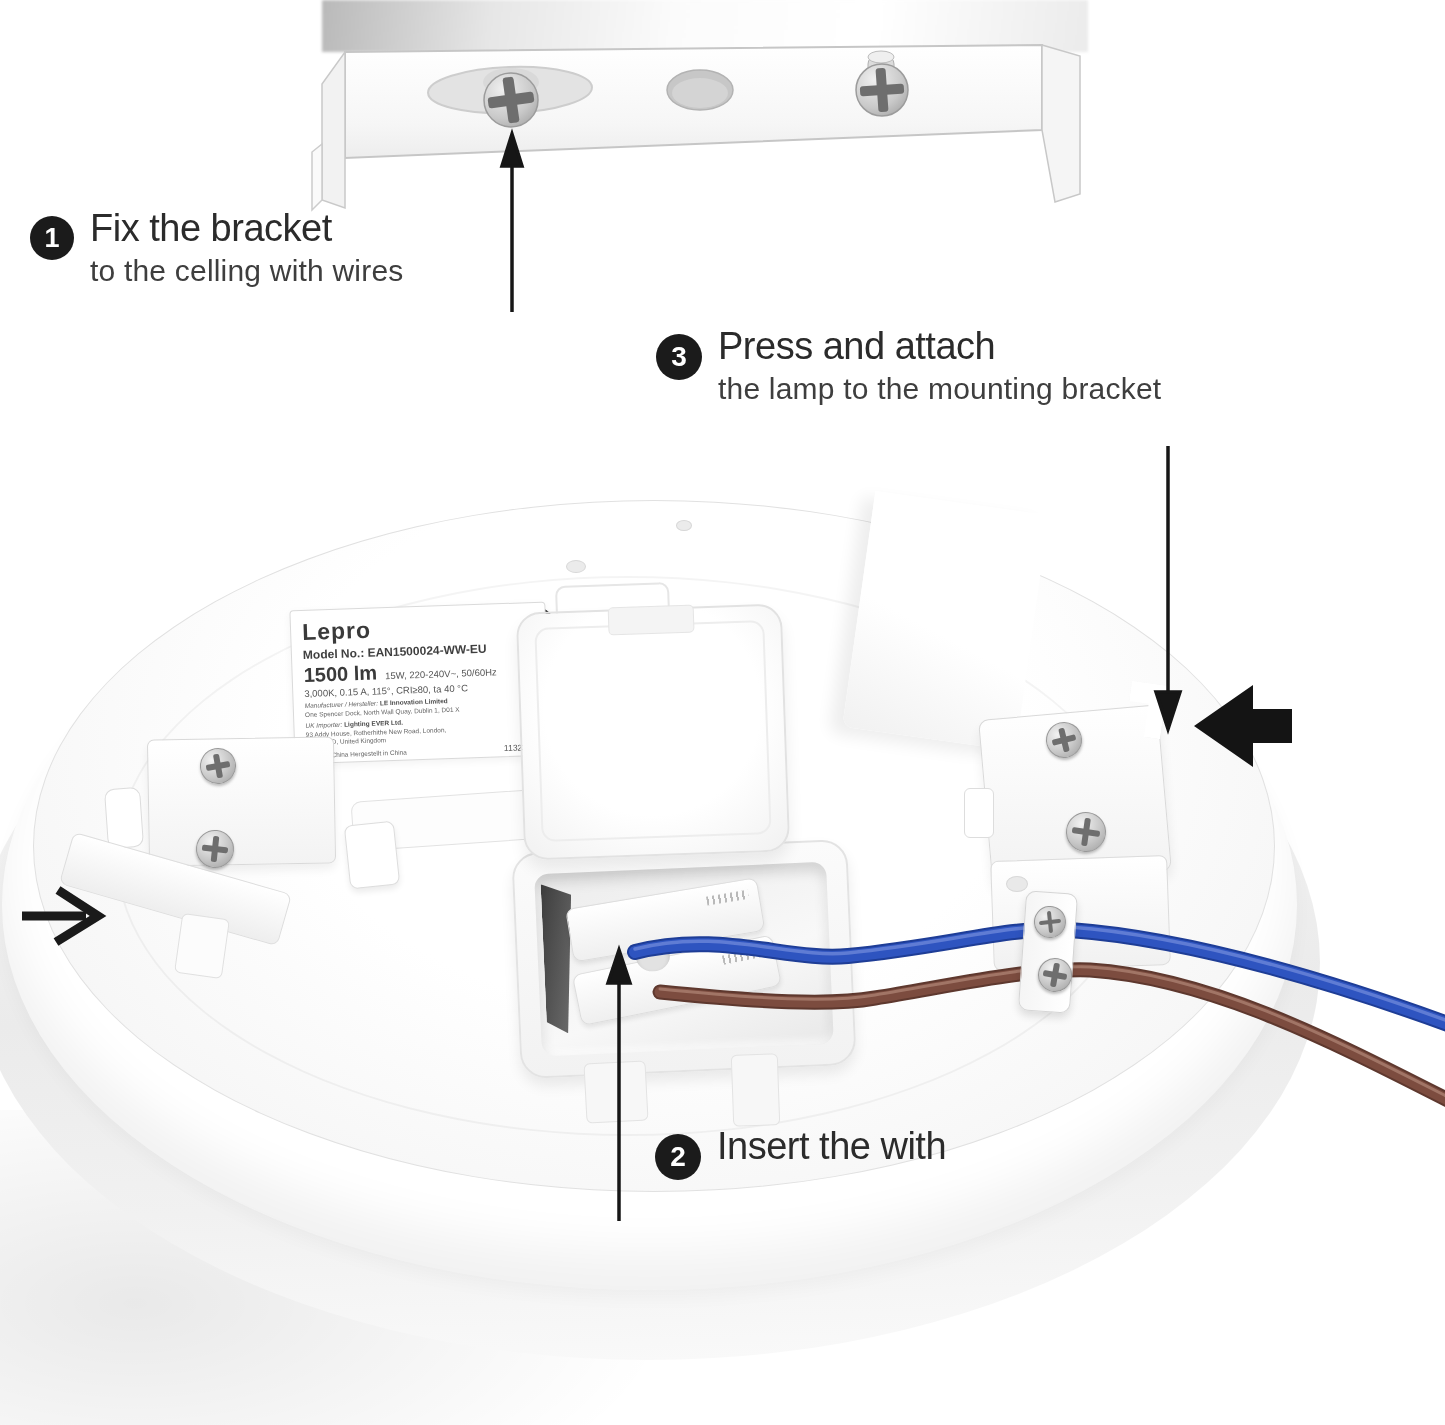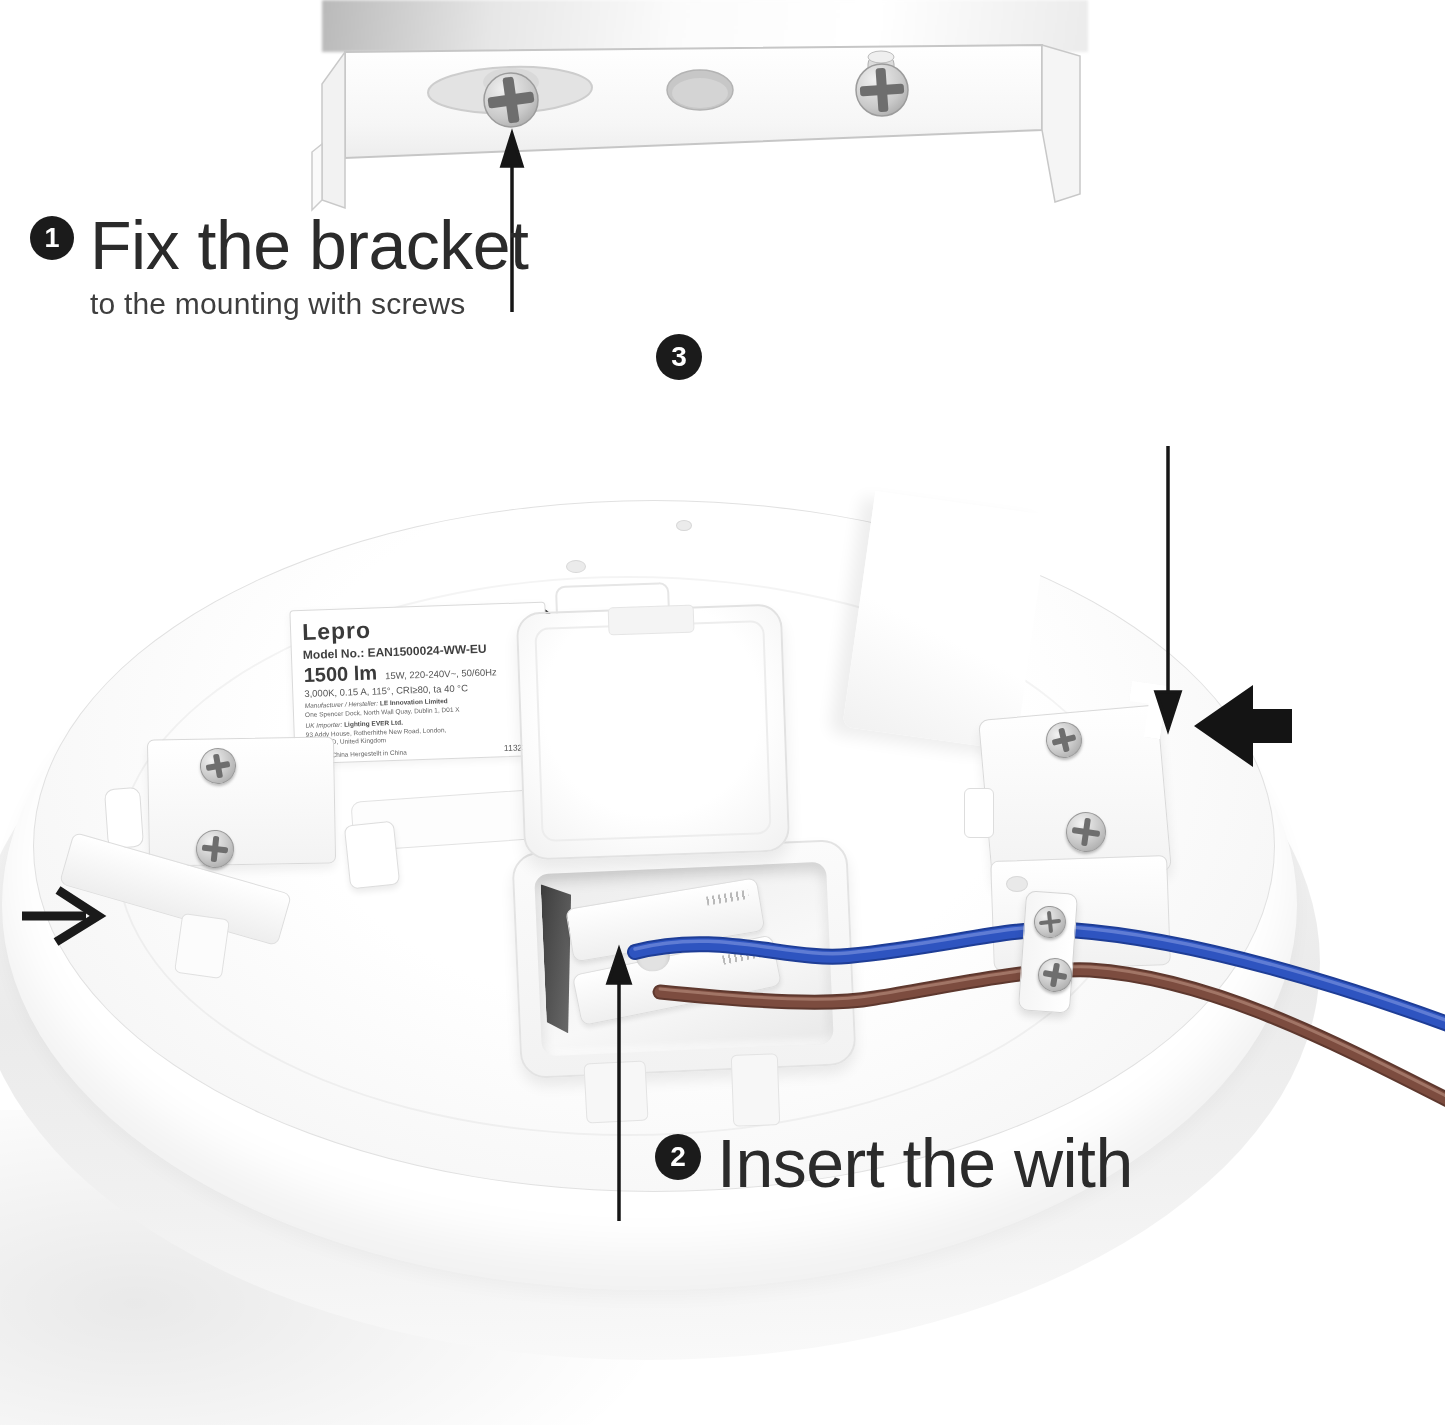--- a/index.html
+++ b/index.html
@@ -135,21 +135,21 @@
   
   .svg-abs{position:absolute;left:0;top:0;pointer-events:none;}
 
   
   .step{position:absolute;display:flex;align-items:flex-start;z-index:10;}
   .badge{background:#1b1b1b;color:#fff;border-radius:50%;text-align:center;font-weight:bold;
     flex:0 0 auto;}
   .b1{width:44px;height:44px;line-height:44px;font-size:27px;margin-top:8px;}
   .b23{width:46px;height:46px;line-height:46px;font-size:28px;margin-top:8px;}
   .step-txt{margin-left:16px;}
-  .step-title{font-size:68px;color:#2b2b2b;letter-spacing:-0.5px;line-height:1.1;}
+  .step-title{font-size:38px;color:#2b2b2b;letter-spacing:-0.5px;line-height:1.1;}
   .step-sub{font-size:30px;color:#3e3e3e;margin-top:4px;letter-spacing:0.2px;}
 </style>
 </head>
 <body>
 
 <div class="canvas">
 
   <div class="floor-shadow"></div>
   <div class="ceiling-band"></div>
 
@@ -288,26 +288,30 @@
     <g stroke="#1a1a1a" stroke-width="9" fill="none">
       <line x1="22" y1="916" x2="86" y2="916"></line>
       <polyline points="58,890 98,916 56,942"></polyline>
     </g>
   </svg>
 
   <div class="step" style="left:30px;top:208px;">
     <div class="badge b1">1</div>
     <div class="step-txt">
       <div class="step-title">Fix the bracket</div>
-      <div class="step-sub">to the mounting with screws</div>
+      <div class="step-sub">to the celling with wires</div>
     </div>
   </div>
 
   <div class="step" style="left:656px;top:326px;">
     <div class="badge b23">3</div>
+    <div class="step-txt">
+      <div class="step-title">Press and attach</div>
+      <div class="step-sub">the lamp to the mounting bracket</div>
+    </div>
   </div>
 
   <div class="step" style="left:655px;top:1126px;">
     <div class="badge b23">2</div>
     <div class="step-txt">
       <div class="step-title">Insert the with</div>
     </div>
   </div>
 
 </div>

